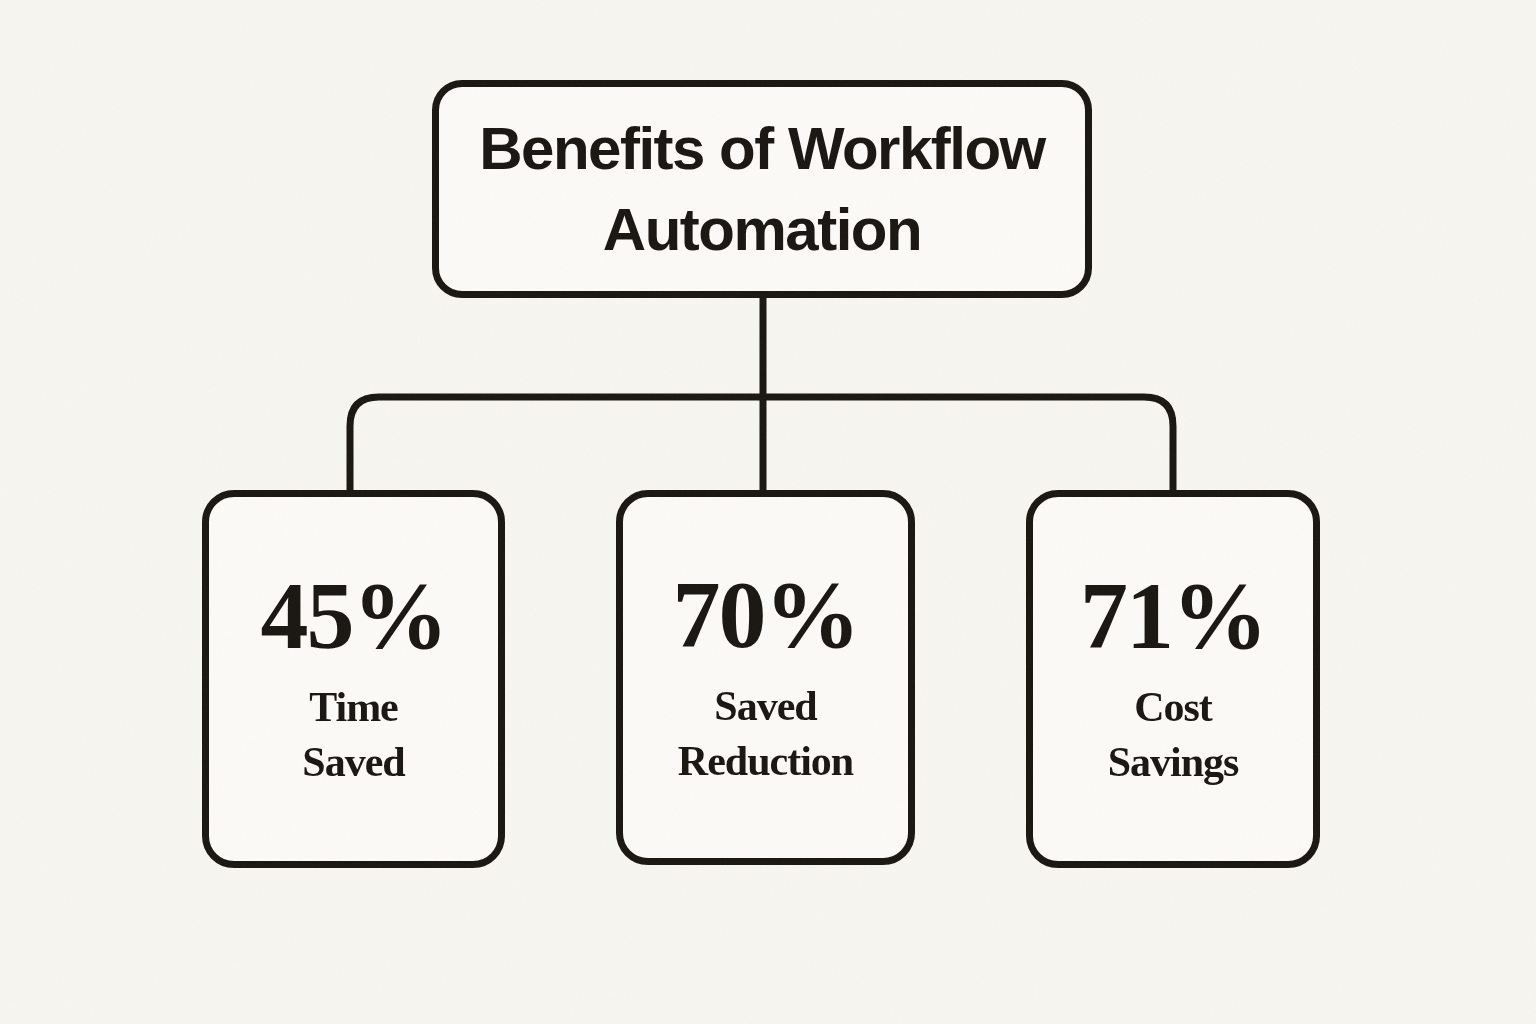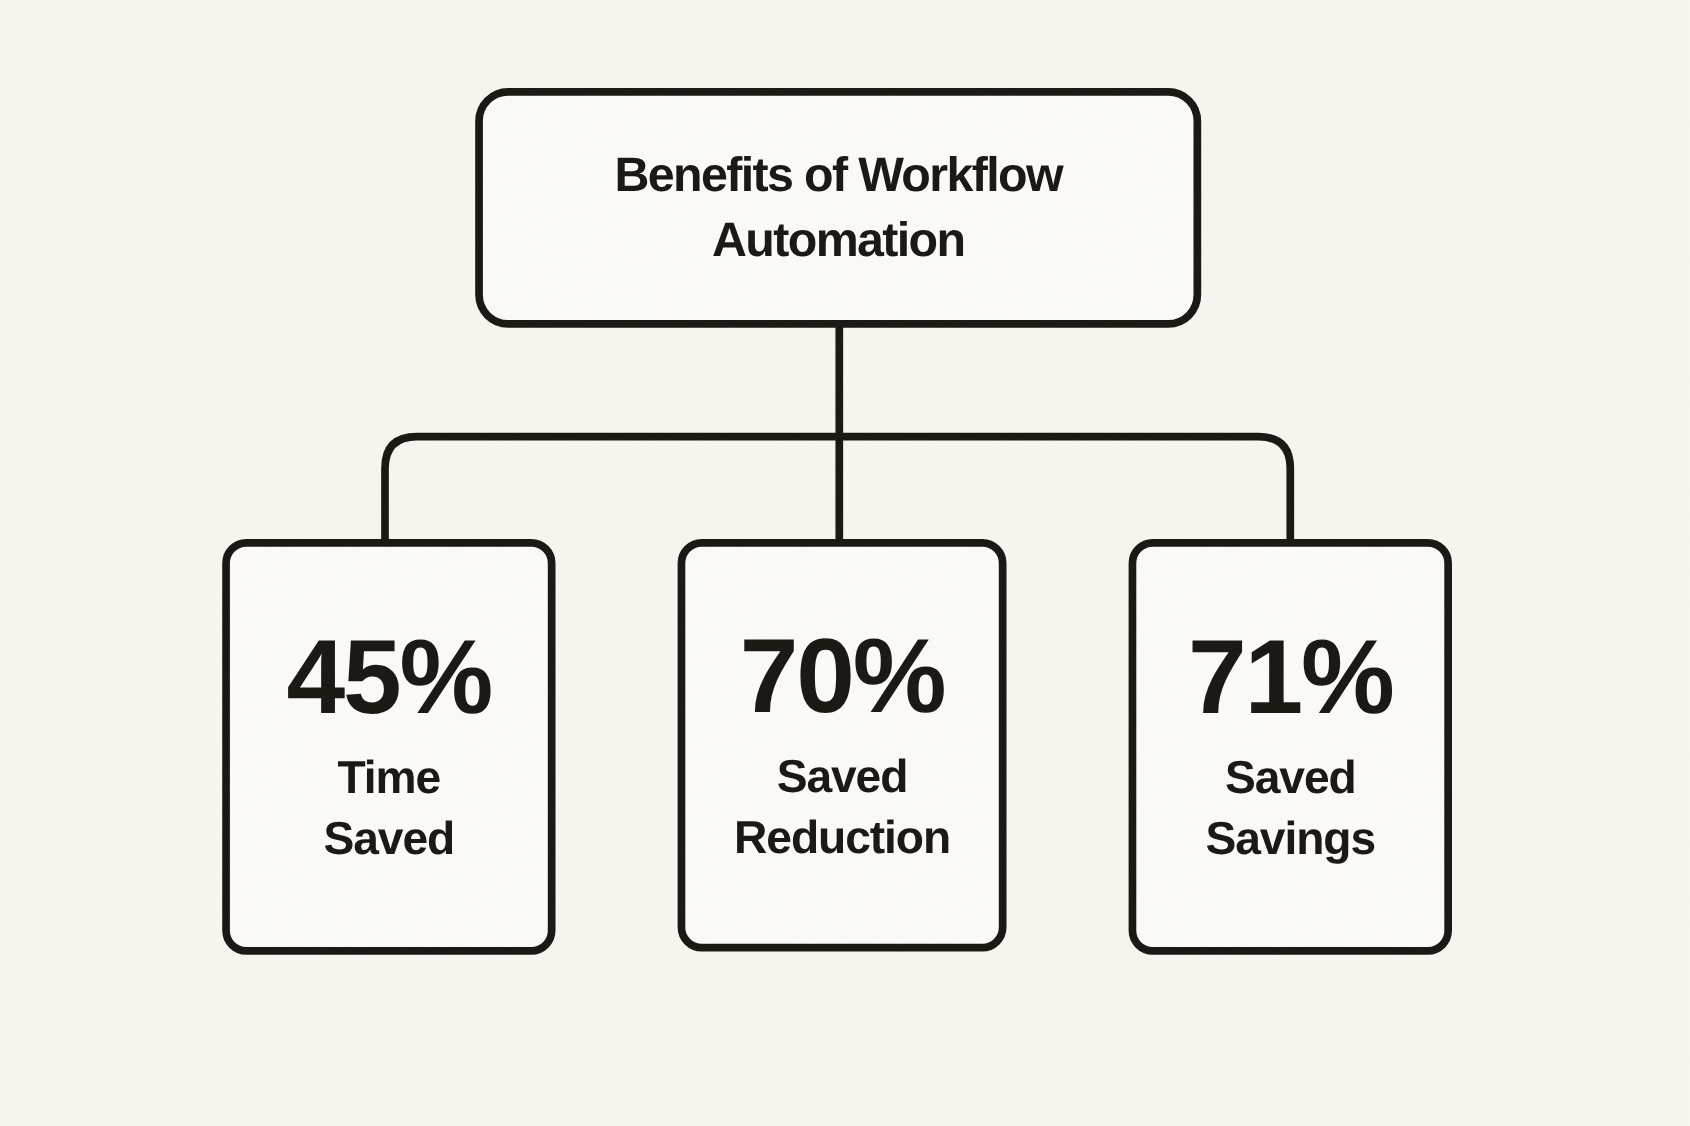--- a/index.html
+++ b/index.html
@@ -35,27 +35,27 @@
     align-items: center;
     justify-content: center;
     text-align: center;
   }
   .root-node {
     left: 432px; top: 80px;
     width: 660px; height: 218px;
     border-radius: 30px;
   }
   .node-title {
-    font-size: 44px;
+    font-size: 60px;
     font-weight: 700;
     line-height: 1.35;
     letter-spacing: -1.5px;
     max-width: 580px;
   }
-  .benefit-node { border-radius: 22px; }
+  .benefit-node { border-radius: 32px; font-family: Liberation Serif, serif; }
   .benefit-node.n0 { left: 202px;  top: 490px; width: 303px; height: 378px; }
   .benefit-node.n1 { left: 616px;  top: 490px; width: 299px; height: 375px; }
   .benefit-node.n2 { left: 1026px; top: 490px; width: 294px; height: 378px; }
   .benefit-value {
     font-size: 96px;
     font-weight: 700;
     line-height: 1;
     letter-spacing: -2px;
     margin-bottom: 16px;
   }
@@ -93,21 +93,21 @@
     <div class="benefit-label">Time Saved</div>
   </div>
 
   <div class="node benefit-node n1">
     <div class="benefit-value">70%</div>
     <div class="benefit-label">Saved Reduction</div>
   </div>
 
   <div class="node benefit-node n2">
     <div class="benefit-value">71%</div>
-    <div class="benefit-label">Saved Savings</div>
+    <div class="benefit-label">Cost Savings</div>
   </div>
 
   <svg class="grain" viewBox="0 0 1536 1024" preserveAspectRatio="none">
     <filter id="noiseFilter">
       <feTurbulence type="fractalNoise" baseFrequency="0.8" numOctaves="3" stitchTiles="stitch"></feTurbulence>
       <feColorMatrix type="saturate" values="0"></feColorMatrix>
     </filter>
     <rect width="1536" height="1024" filter="url(#noiseFilter)"></rect>
   </svg>
 

